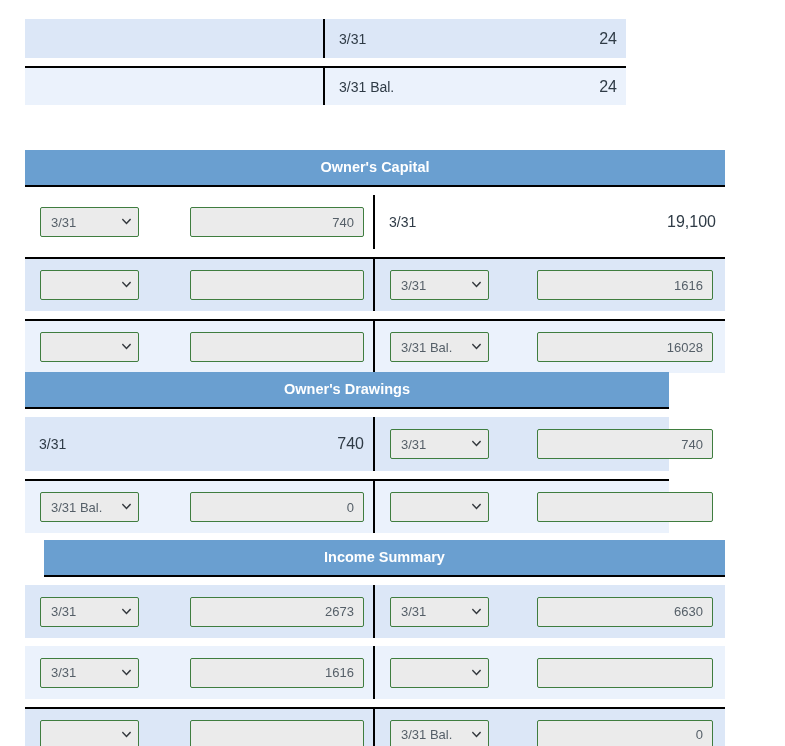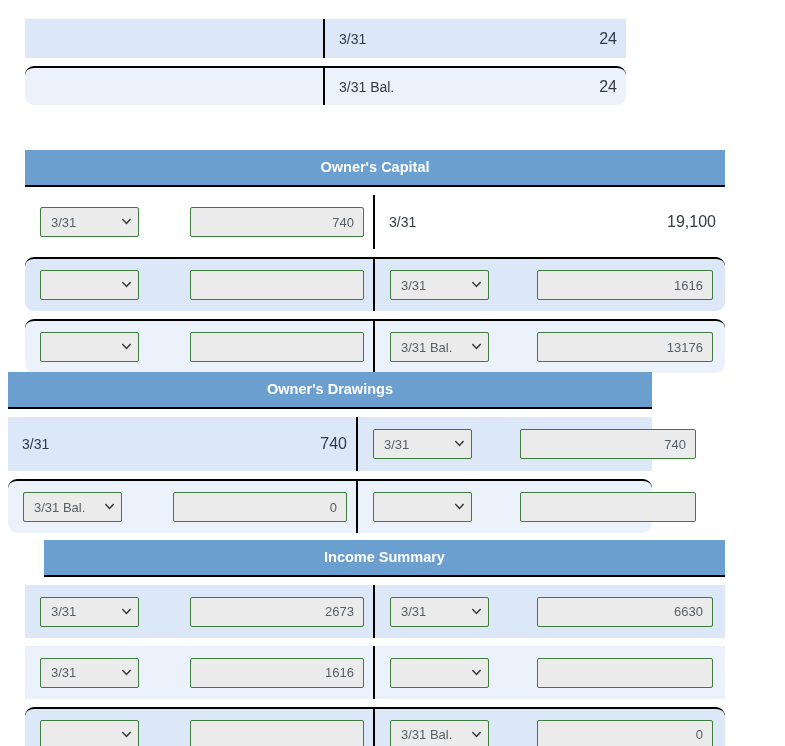--- a/index.html
+++ b/index.html
@@ -44,21 +44,21 @@
   .row {
     position: relative;
     display: flex;
     box-sizing: border-box;
     width: 100%;
     margin-top: 8px;
   }
   .row.shade-white  { background: #ffffff; }
   .row.shade-dark   { background: #dce7f7; }
   .row.shade-light  { background: #ebf2fc; }
-  .row.rule-top     { border-top: 2px solid #000000; border-radius: 9px; }
+  .row.rule-top     { border-top: 2px solid #000000; }
 
   .side {
     position: relative;
     display: flex;
     align-items: center;
     box-sizing: border-box;
     flex: 0 0 auto;
   }
   .side.debit  { border-right: 2px solid #000000; }
 
@@ -218,26 +218,26 @@
           </div>
           <div class="side credit" style="width: 350px; height: 100%;">
             <div class="ctl-select" style="left: 15px; width: 99px;">
               <span class="sel-label">3/31 Bal.</span>
               <span class="chev">
                 <svg viewBox="0 0 10 10" width="9" height="9" aria-hidden="true">
                   <path d="M1 3 L5 7.2 L9 3" fill="none" stroke="#33383d" stroke-width="1.7" stroke-linecap="square"></path>
                 </svg>
               </span>
             </div>
-            <div class="ctl-input" style="left: 162px; width: 176px;">13176</div>
+            <div class="ctl-input" style="left: 162px; width: 176px;">16028</div>
           </div>
         </div>
       </div>
     </div>
-    <div class="account" style="left: 8px; top: 372px; width: 644px;">
+    <div class="account" style="left: 25px; top: 372px; width: 644px;">
       <div class="acct-header" style="height: 37px;">Owner's Drawings</div>
       <div class="acct-body">
         <div class="row shade-dark" style="height: 54px;">
           <div class="side debit" style="width: 350px; height: 100%;">
             <span class="txt-date">3/31</span>
             <span class="txt-amt">740</span>
           </div>
           <div class="side credit" style="width: 350px; height: 100%;">
             <div class="ctl-select" style="left: 15px; width: 99px;">
               <span class="sel-label">3/31</span>

